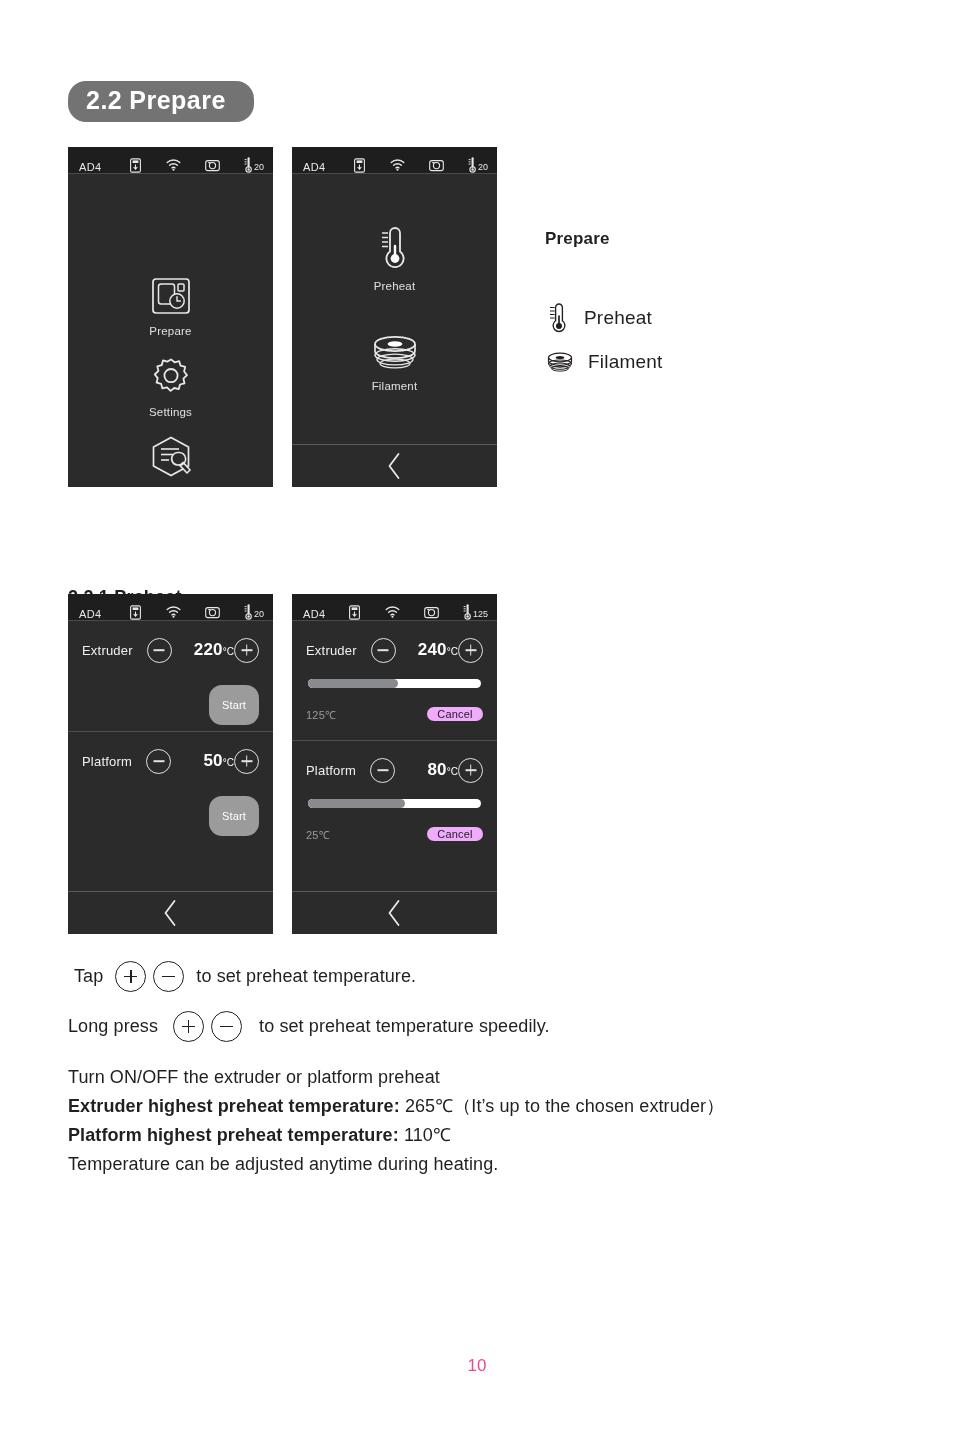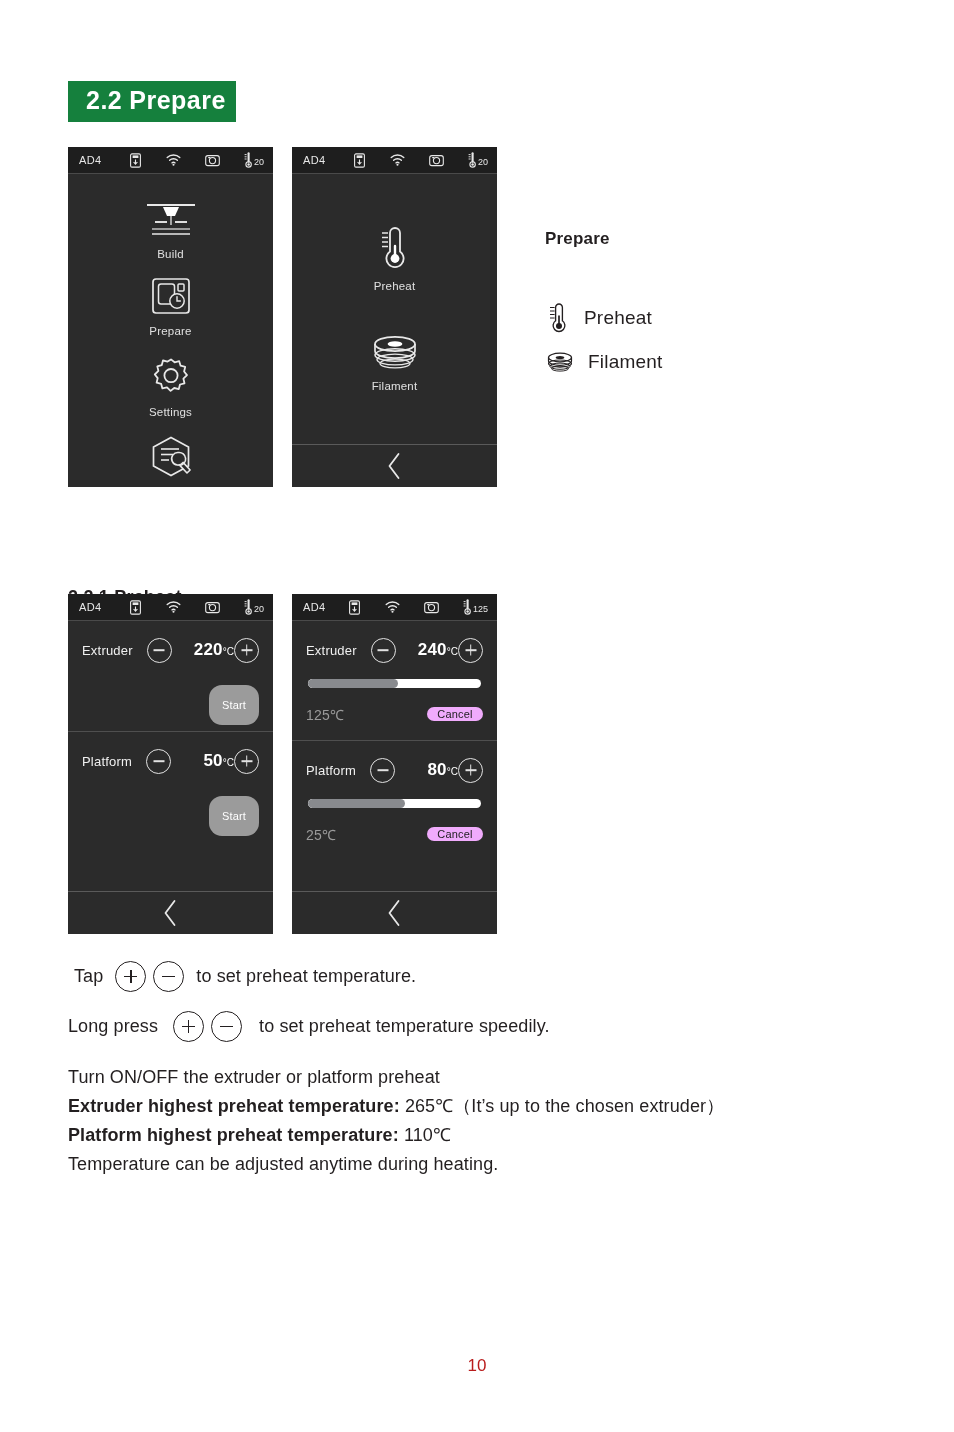--- a/index.html
+++ b/index.html
@@ -14,43 +14,44 @@
     color: #231f20;
     position: relative;
     overflow: hidden;
   }
 
   
   .heading-badge {
     position: absolute;
     left: 68px;
     top: 81px;
-    background: #15803d;
+    background: #737373;
     color: #ffffff;
     font-size: 25px;
     font-weight: bold;
     letter-spacing: 0.5px;
-    padding: 7px 10px 9px 18px;
+    padding: 7px 28px 9px 18px;
     line-height: 1.0;
+    border-radius: 18px;
   }
   .heading-badge .num { margin-right: 7px; }
 
   
   .screen {
     position: absolute;
     background: #2b2b2b;
     color: #ffffff;
     font-family: "Liberation Sans", sans-serif;
     overflow: hidden;
   }
   .statusbar {
     height: 27px;
     background: #1e1e1e;
     display: flex;
-    align-items: center;
+    align-items: flex-end;
     padding: 0 9px 0 11px;
     box-sizing: border-box;
     border-bottom: 1px solid #4a4a4a;
   }
   .statusbar .model {
     font-size: 11px;
     color: #e8e8e8;
     letter-spacing: 0.3px;
   }
   .statusbar .icons {
@@ -165,21 +166,21 @@
     background: #888a8e;
     border-radius: 5px;
   }
 
   .ph-foot {
     display: flex;
     align-items: center;
     height: 52px;
   }
   .ph-cur {
-    font-size: 14px;
+    font-size: 11px;
     color: #9a9a9a;
     letter-spacing: 0.2px;
   }
   .pill {
     margin-left: auto;
     border-radius: 13px;
     font-size: 11px;
     display: flex;
     align-items: center;
     justify-content: center;
@@ -276,21 +277,21 @@
     white-space: nowrap;
   }
   .para b { font-weight: bold; }
 
   .page-number {
     position: absolute;
     left: 0; right: 0;
     top: 1356px;
     text-align: center;
     font-size: 17px;
-    color: #b91c1c;
+    color: #ec4899;
   }
 </style>
 </head>
 <body>
 
 <div class="heading-badge">
   <span class="num">2.2</span><span>Prepare</span>
 </div>
 
 <div class="screen" id="screen-home" style="left:68px; top:147px; width:205px; height:340px;">
@@ -319,32 +320,20 @@
           <circle cx="4.6" cy="12.4" r="2.7" fill="none" stroke="#e8e8e8" stroke-width="1.1"></circle>
           <circle cx="4.6" cy="12.4" r="1.25" fill="#e8e8e8"></circle>
           <path d="M0.6 2.6 L2.6 2.6 M0.6 4.8 L2.6 4.8 M0.6 7.0 L2.6 7.0" stroke="#e8e8e8" stroke-width="0.95"></path>
         </svg>
         <span class="tempval">20</span>
       </span>
     </span>
   </div>
   <div class="screen-body" style="height:313px;">
 
-    <div class="tile" style="top:22px;">
-      <svg class="ico" width="56" height="44" viewBox="0 0 56 44">
-        <path d="M4 9 H52" stroke="#e8e8e8" stroke-width="2.1"></path>
-        <path d="M20 11 L36 11 L32 20 L24 20 Z" fill="#ffffff"></path>
-        <path d="M28 20 L28 29" stroke="#e8e8e8" stroke-width="1.3"></path>
-        <path d="M12 26 H24" stroke="#e8e8e8" stroke-width="1.9"></path>
-        <path d="M32 26 H44" stroke="#e8e8e8" stroke-width="1.9"></path>
-        <path d="M9 33 H47" stroke="#9b9b9b" stroke-width="2.1"></path>
-        <path d="M9 38 H47" stroke="#e8e8e8" stroke-width="1.6"></path>
-      </svg>
-      <span class="lbl">Build</span>
-    </div>
 
     <div class="tile" style="top:101px;">
       <svg class="ico" width="44" height="42" viewBox="0 0 44 42">
         <rect x="4" y="4" width="36" height="34" rx="3" fill="none" stroke="#e8e8e8" stroke-width="1.7"></rect>
         <rect x="9.5" y="9" width="16" height="20" rx="2.5" fill="none" stroke="#e8e8e8" stroke-width="1.5"></rect>
         <rect x="29" y="9" width="6" height="7" rx="1" fill="none" stroke="#e8e8e8" stroke-width="1.5"></rect>
         <circle cx="28" cy="26" r="7.2" fill="#2b2b2b" stroke="#e8e8e8" stroke-width="1.5"></circle>
         <path d="M28 21.6 L28 26 L31.4 26" fill="none" stroke="#e8e8e8" stroke-width="1.4" stroke-linecap="round"></path>
       </svg>
       <span class="lbl">Prepare</span>

